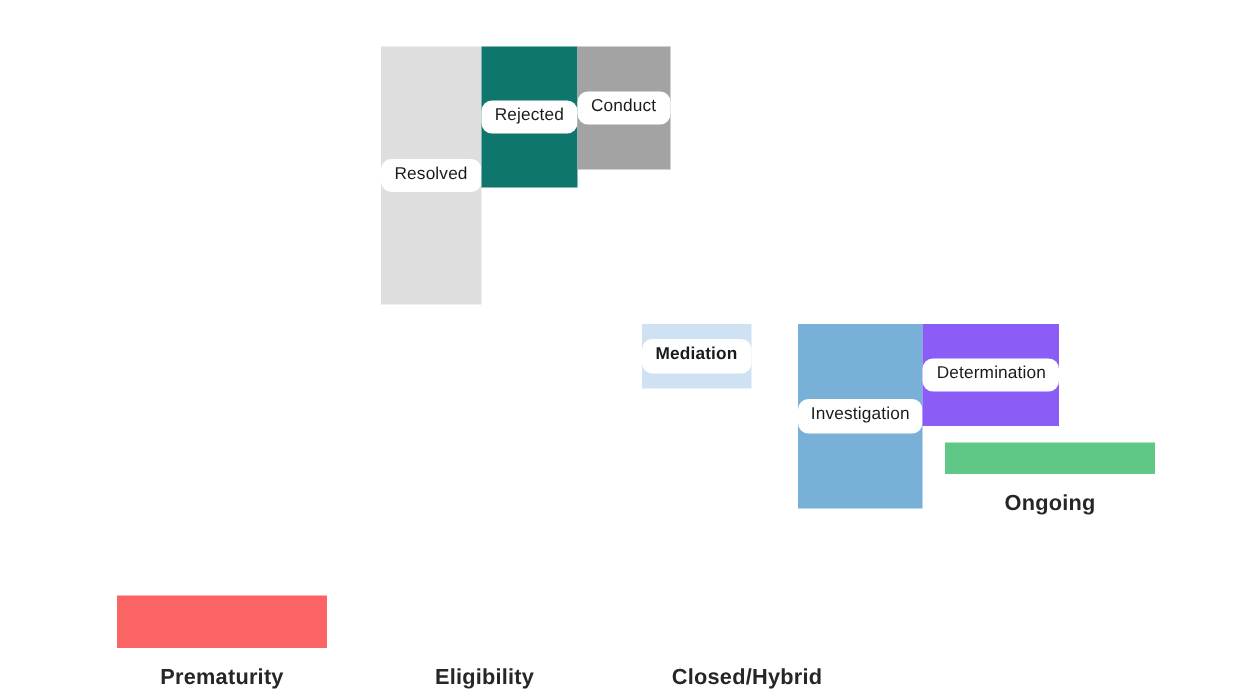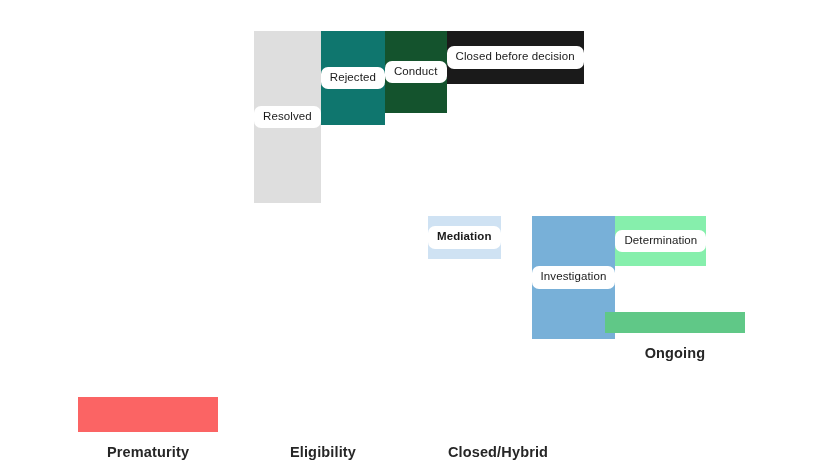--- a/index.html
+++ b/index.html
@@ -75,45 +75,42 @@
   </div>
 
   <div class="bar-group" style="left:254px; top:0px; width:138px; height:464px;">
     <div class="bar-stack" style="height:401px;">
       <div class="segment" style="height:172px; background:#DEDEDE;">
         <span class="seg-label">Resolved</span>
       </div>
       <div class="segment" style="height:94px; background:#0f766e;">
         <span class="seg-label">Rejected</span>
       </div>
-      <div class="segment" style="height:82px; background:#14532d;">
+      <div class="segment" style="height:82px; background:#a3a3a3;">
         <span class="seg-label">Conduct</span>
-      </div>
-      <div class="segment" style="height:53px; background:#1A1A1A;">
-        <span class="seg-label">Closed before decision</span>
       </div>
     </div>
     <div class="cat-label">Eligibility</div>
   </div>
 
   <div class="bar-group" style="left:428px; top:0px; width:140px; height:464px;">
     <div class="bar-stack" style="height:216px;">
       <div class="segment" style="height:43px; background:#CFE2F3;font-weight:bold;">
         <span class="seg-label">Mediation</span>
       </div>
       <div class="segment" style="height:123px; background:#78B0D8;margin-left:31px;">
         <span class="seg-label">Investigation</span>
       </div>
-      <div class="segment" style="height:50px; background:#86efac;">
+      <div class="segment" style="height:68px; background:#8b5cf6;">
         <span class="seg-label">Determination</span>
       </div>
     </div>
     <div class="cat-label">Closed/Hybrid</div>
   </div>
 
-  <div class="bar-group" style="left:605px; top:0px; width:140px; height:348px;margin-top:17px;">
+  <div class="bar-group" style="left:630px; top:0px; width:140px; height:348px;">
     <div class="bar-stack" style="height:21px;">
       <div class="segment" style="height:21px; background:#60C887;"></div>
     </div>
     <div class="cat-label">Ongoing</div>
   </div>
 
 </div>
 
 </body></html>

